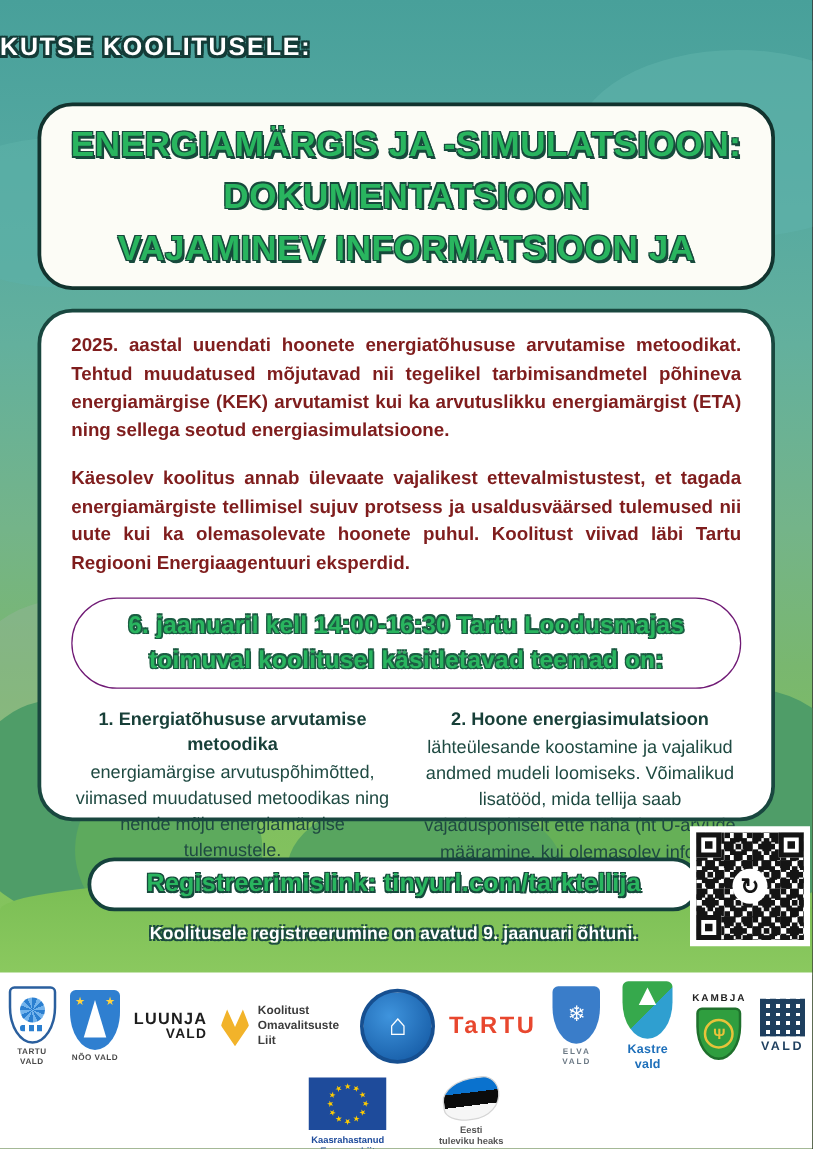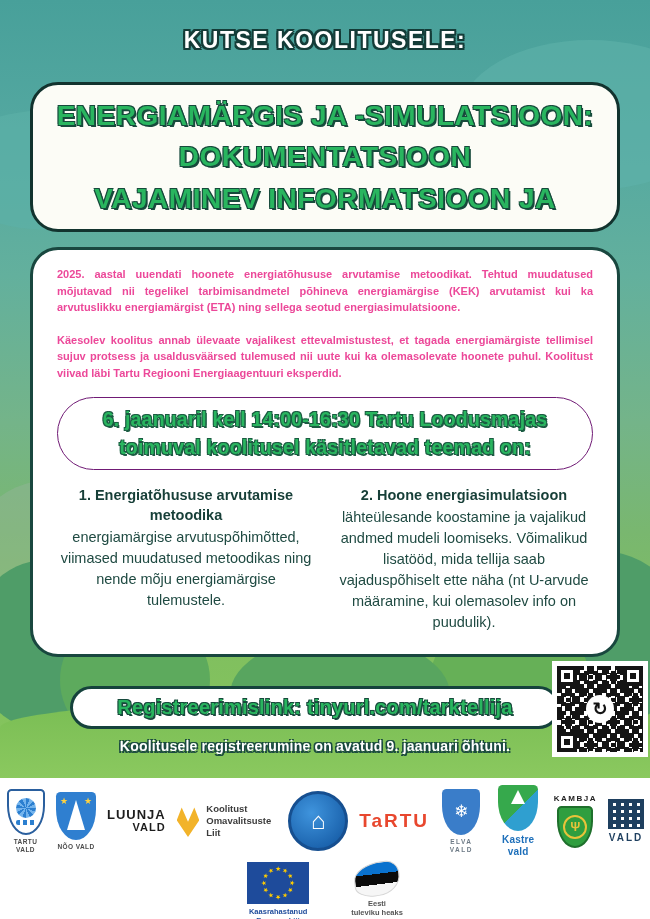--- a/index.html
+++ b/index.html
@@ -13,36 +13,36 @@
   .cloud3{left:-40px;top:480px;width:180px;height:200px;background:#9db4a4;opacity:.35;}
   .tree1{left:-30px;top:560px;width:150px;height:170px;background:#4f9d68;}
   .tree2{left:60px;top:610px;width:150px;height:140px;background:#5daa5d;}
   .tree3{right:-40px;top:550px;width:190px;height:180px;background:#4f9d68;}
   .tree4{right:60px;top:615px;width:160px;height:130px;background:#66b057;}
   .tree5{left:230px;top:635px;width:220px;height:120px;background:#58a55f;}
   .grass{position:absolute;left:0;top:700px;width:100%;height:80px;
     background:linear-gradient(180deg,#79bd54,#8bc95f);border-radius:50% 50% 0 0/28px 28px 0 0;}
 
   
-  .kicker{position:absolute;left:0;top:27px;width:100%;text-align:center;
-    color:#fff;font-size:23px;font-weight:800;letter-spacing:1.5px;
+  .kicker{position:absolute;left:0;top:27px;width:100%;text-align:left;
+    color:#fff;font-size:20px;font-weight:800;letter-spacing:1.5px;
     text-shadow:-2px -2px 0 #143c38,2px -2px 0 #143c38,-2px 2px 0 #143c38,2px 2px 0 #143c38,
       0 2px 0 #143c38,2px 0 0 #143c38,0 -2px 0 #143c38,-2px 0 0 #143c38;}
 
   
   .title-card{position:absolute;left:30px;top:82px;width:590px;height:150px;box-sizing:border-box;
     background:#fcfcf6;border:3px solid #12332e;border-radius:28px;
     display:flex;flex-direction:column;justify-content:center;align-items:center;}
   .title-line{color:#29b55f;font-size:28px;font-weight:800;line-height:1.48;letter-spacing:.5px;text-align:center;
     text-shadow:-1px -1px 0 #174a3c,1px -1px 0 #174a3c,-1px 1px 0 #174a3c,2px 2px 0 #174a3c;}
 
   
   .content-card{position:absolute;left:30px;top:247px;width:590px;height:410px;box-sizing:border-box;
     background:#fff;border:3px solid #19473f;border-radius:28px;padding:16px 24px 18px 24px;}
-  .para{color:#ec4899;font-size:11px;line-height:1.5;font-weight:600;text-align:justify;margin:0 0 16px 0;}
+  .para{color:#7f1d1d;font-size:15px;line-height:1.5;font-weight:600;text-align:justify;margin:0 0 16px 0;}
   .banner-pill{box-sizing:border-box;width:100%;margin:2px 0 0 0;background:#fff;
     border:1px solid #701a75;border-radius:46px;padding:7px 10px;text-align:center;}
   .banner-line{color:#29b55f;font-size:19.5px;font-weight:800;line-height:1.45;letter-spacing:.2px;
     text-shadow:-1px -1px 0 #1b5c42,1px -1px 0 #1b5c42,-1px 1px 0 #1b5c42,1.5px 1.5px 0 #1b5c42;}
   .topics{display:flex;gap:20px;margin-top:15px;text-align:center;}
   .topic{flex:1;}
   .topic-heading{color:#173f38;font-size:14.5px;font-weight:800;line-height:1.4;margin:0 0 2px 0;}
   .topic-body{color:#1f4a42;font-size:14.5px;font-weight:500;line-height:1.45;margin:0;}
 
   

